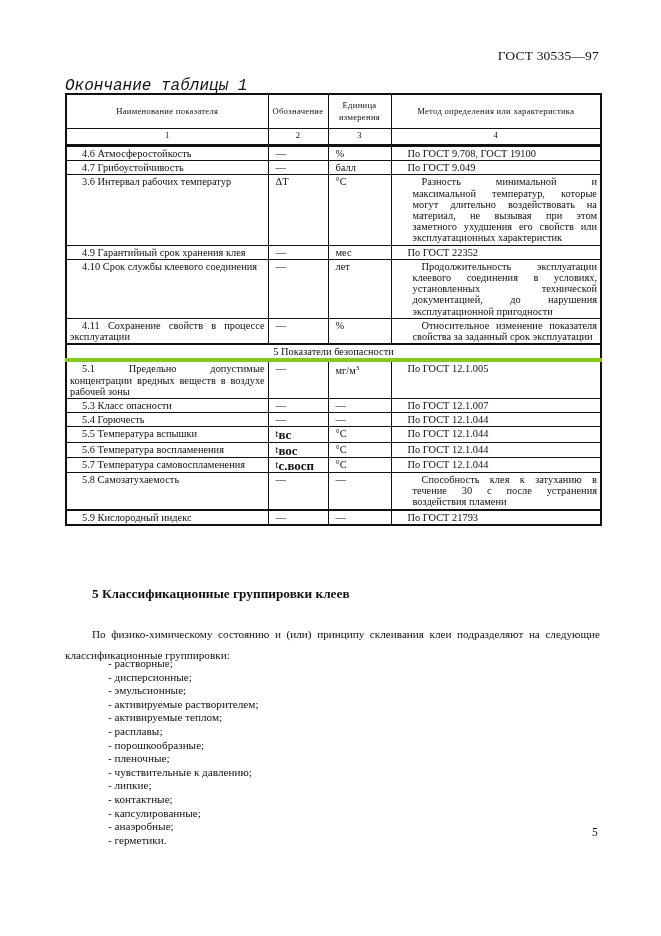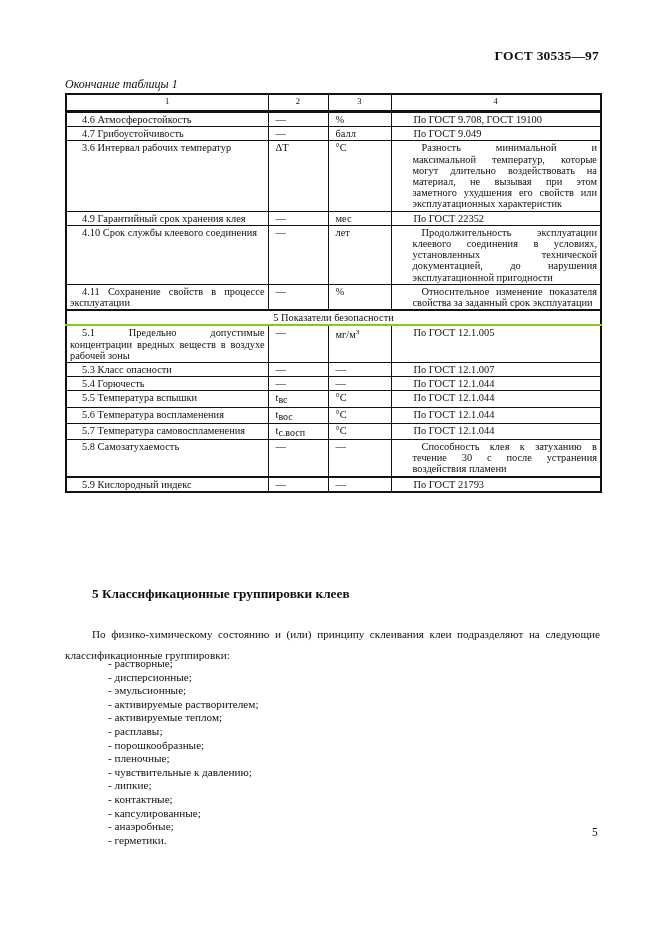--- a/index.html
+++ b/index.html
@@ -3,50 +3,50 @@
 <meta charset="utf-8">
 <style>
   html, body { margin: 0; padding: 0; background: #ffffff; }
   body {
     width: 661px; height: 936px; position: relative; overflow: hidden;
     font-family: "Liberation Serif", "DejaVu Serif", serif;
     color: #111;
   }
   .doc-header {
     position: absolute; top: 48px; right: 62px;
-    font-weight: bold; font-size: 13.5px; letter-spacing: 0.2px;
+    font-weight: normal; font-size: 13.5px; letter-spacing: 0.2px;
   }
   .table-caption {
     position: absolute; top: 77px; left: 65px;
-    font-style: italic; font-size: 12px;
+    font-style: italic; font-size: 16px; font-family: Liberation Mono, monospace;
   }
   table.gost {
     position: absolute; top: 93px; left: 65px;
     width: 535px; border-collapse: collapse;
     font-size: 10.4px; line-height: 11.2px;
     table-layout: fixed;
   }
   table.gost td, table.gost th {
     border: 1px solid #111; padding: 1px 3px 1px 3px;
     vertical-align: top; font-weight: normal;
   }
   table.gost { border: 2px solid #111; }
   table.gost th {
     vertical-align: middle; text-align: center;
     font-size: 8.6px; letter-spacing: 0.3px; height: 33px; padding: 0 2px;
   }
   table.gost tr.nums td { text-align: center; font-size: 8.6px; height: 13px; padding: 1px 0; border-bottom: 3px solid #111; }
   table.gost td.name { text-indent: 12px; text-align: justify; }
   table.gost td.sym, table.gost td.unit { padding-left: 7px; }
-  table.gost td.method { padding-left: 22px; }
+  table.gost td.method { padding-left: 16px; }
   table.gost td.method.long { text-align: justify; padding-left: 21px; text-indent: 9px; }
-  table.gost tr.section td { text-align: center; border-top: 2px solid #111; border-bottom: 2px solid #84cc16; }
+  table.gost tr.section td { text-align: center; border-top: 2px solid #111; border-bottom: 4px solid #84cc16; }
   table.gost tr.last-sep td { border-top: 2px solid #111; }
   .it { }
-  sub { font-size: 10px; vertical-align: -2px; font-style: normal; }
+  sub { font-size: 13px; vertical-align: -2px; font-style: normal; font-weight: bold; }
   sup { font-size: 7px; vertical-align: 4px; }
   .section-title {
     position: absolute; top: 586px; left: 92px;
     font-weight: bold; font-size: 13.3px;
   }
   .para {
     position: absolute; top: 613px; left: 65px; width: 535px;
     font-size: 11.2px; line-height: 21px; text-align: justify;
     text-indent: 27px;
   }
@@ -66,20 +66,26 @@
 <div class="table-caption">Окончание таблицы 1</div>
 
 <table class="gost">
   <colgroup>
     <col style="width:202px">
       <col style="width:60px">
       <col style="width:63px">
       <col style="width:210px">
   </colgroup>
   <thead>
+    <tr>
+      <th>Наименование показателя</th>
+      <th>Обозначение</th>
+      <th>Единица измерения</th>
+      <th>Метод определения или характеристика</th>
+    </tr>
     <tr class="nums">
       <td>1</td>
       <td>2</td>
       <td>3</td>
       <td>4</td>
     </tr>
   </thead>
   <tbody>
     <tr>
       <td class="name">4.6 Атмосферостойкость</td>

